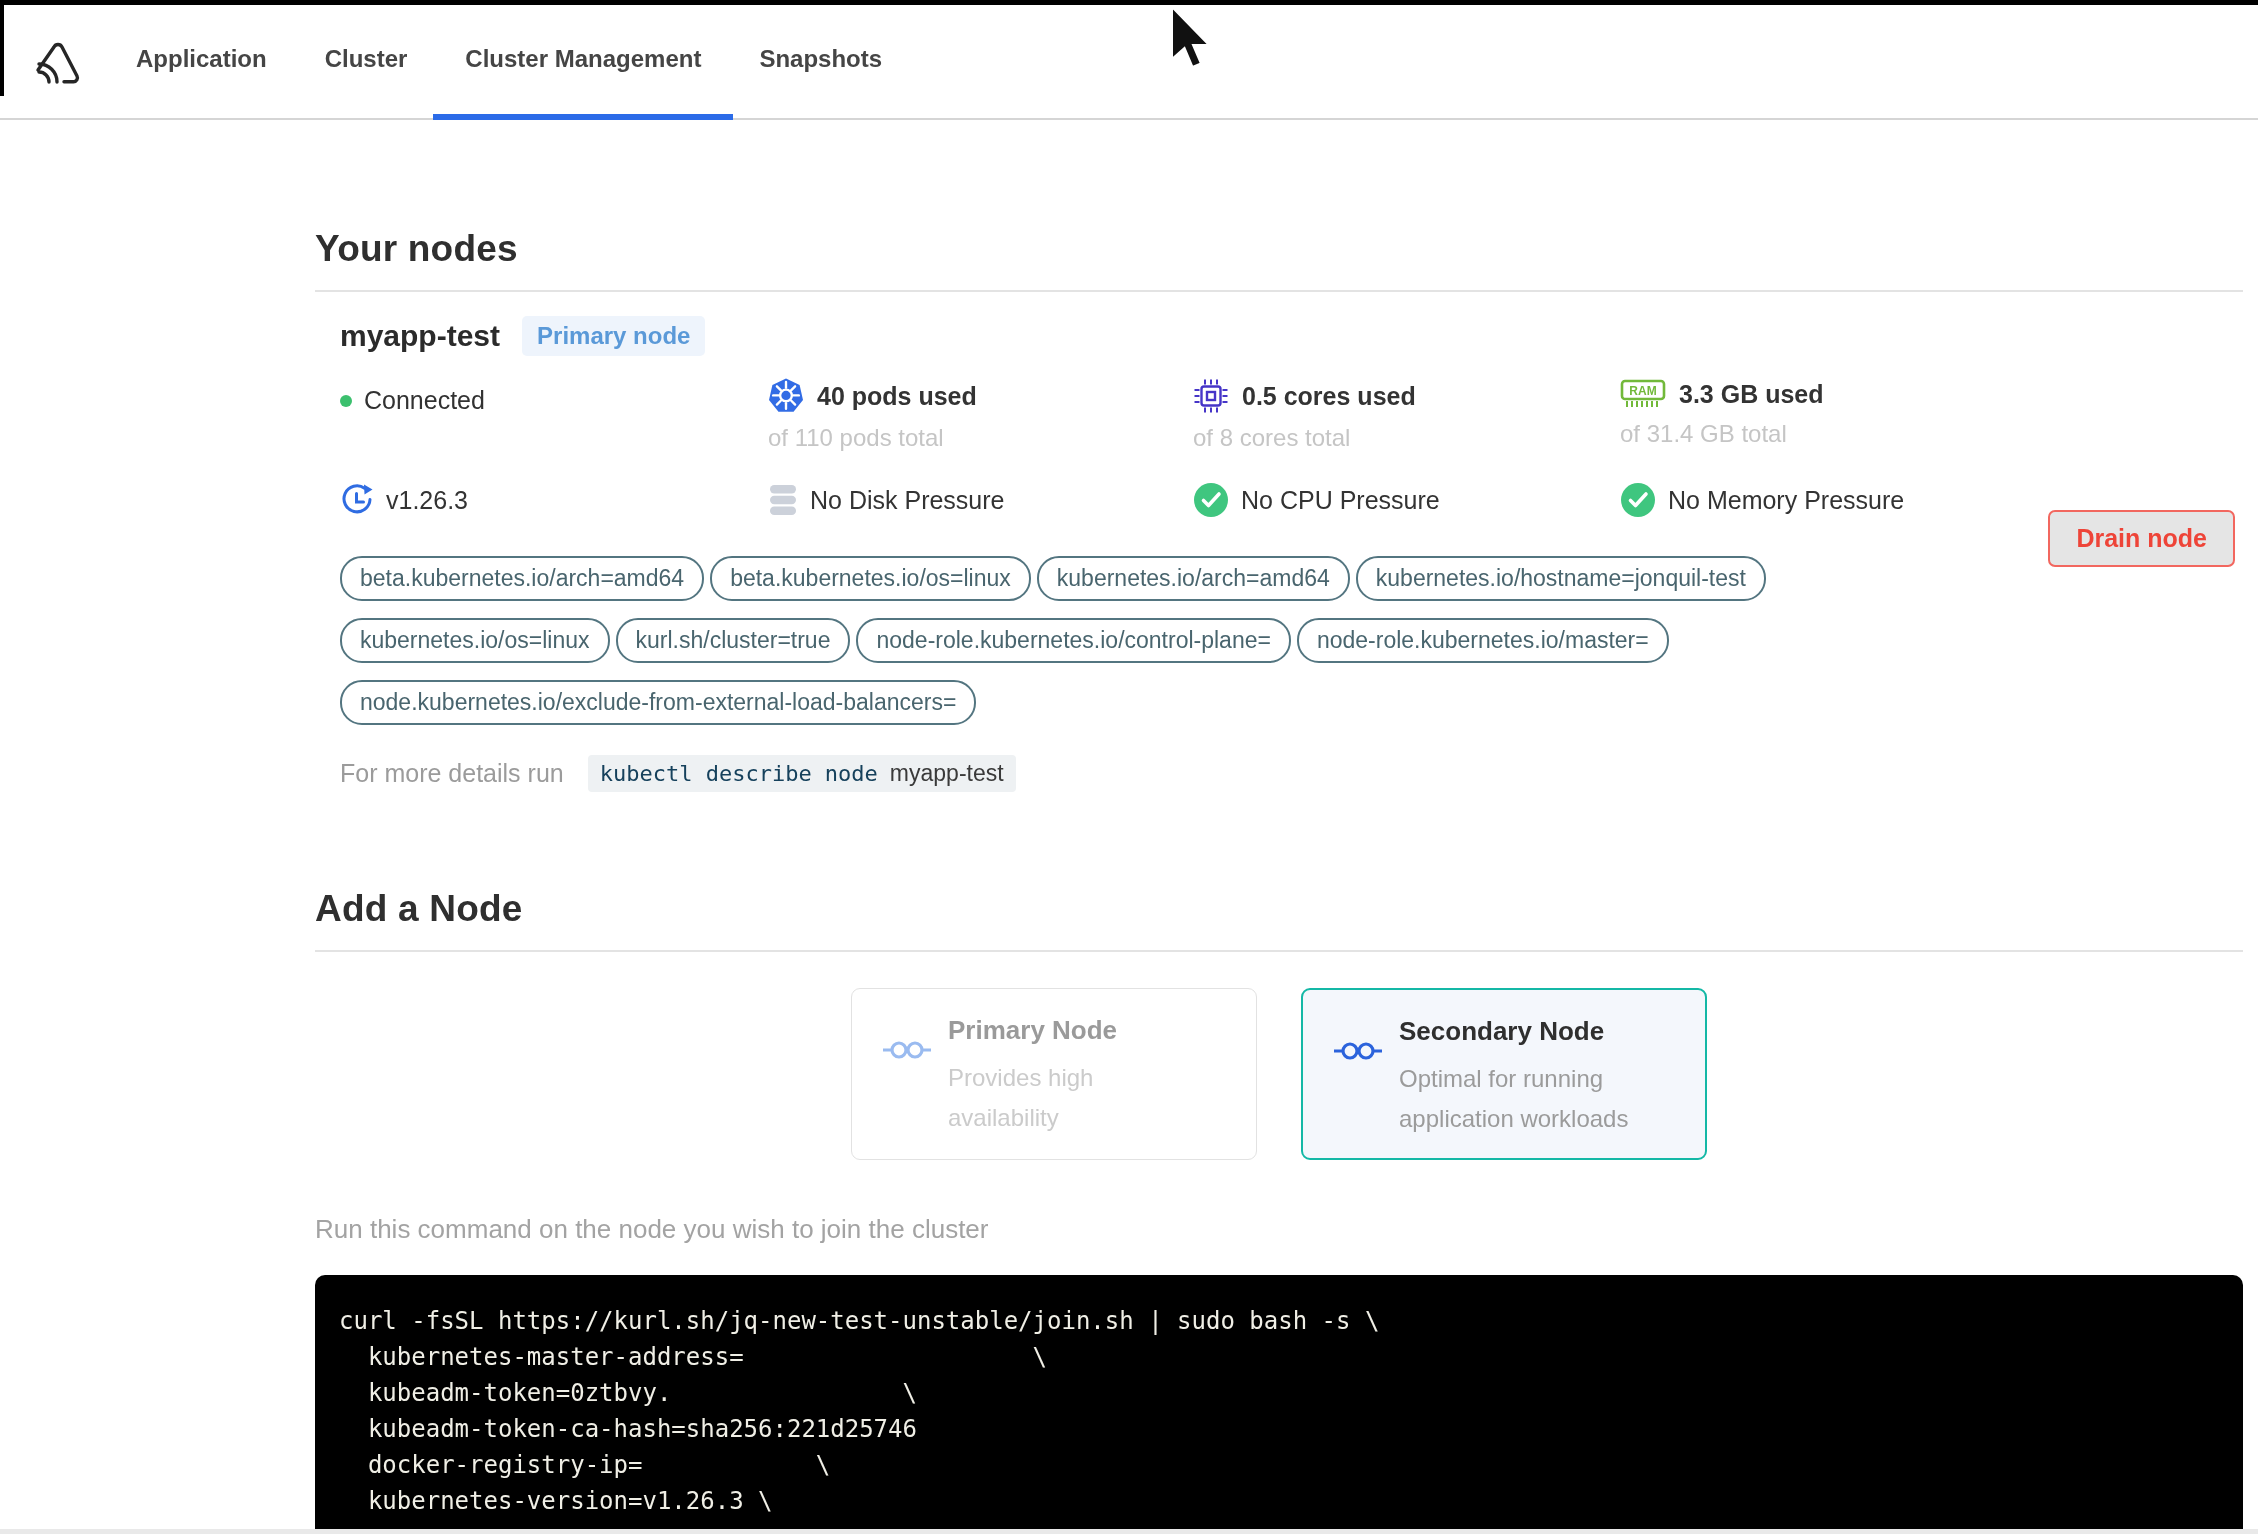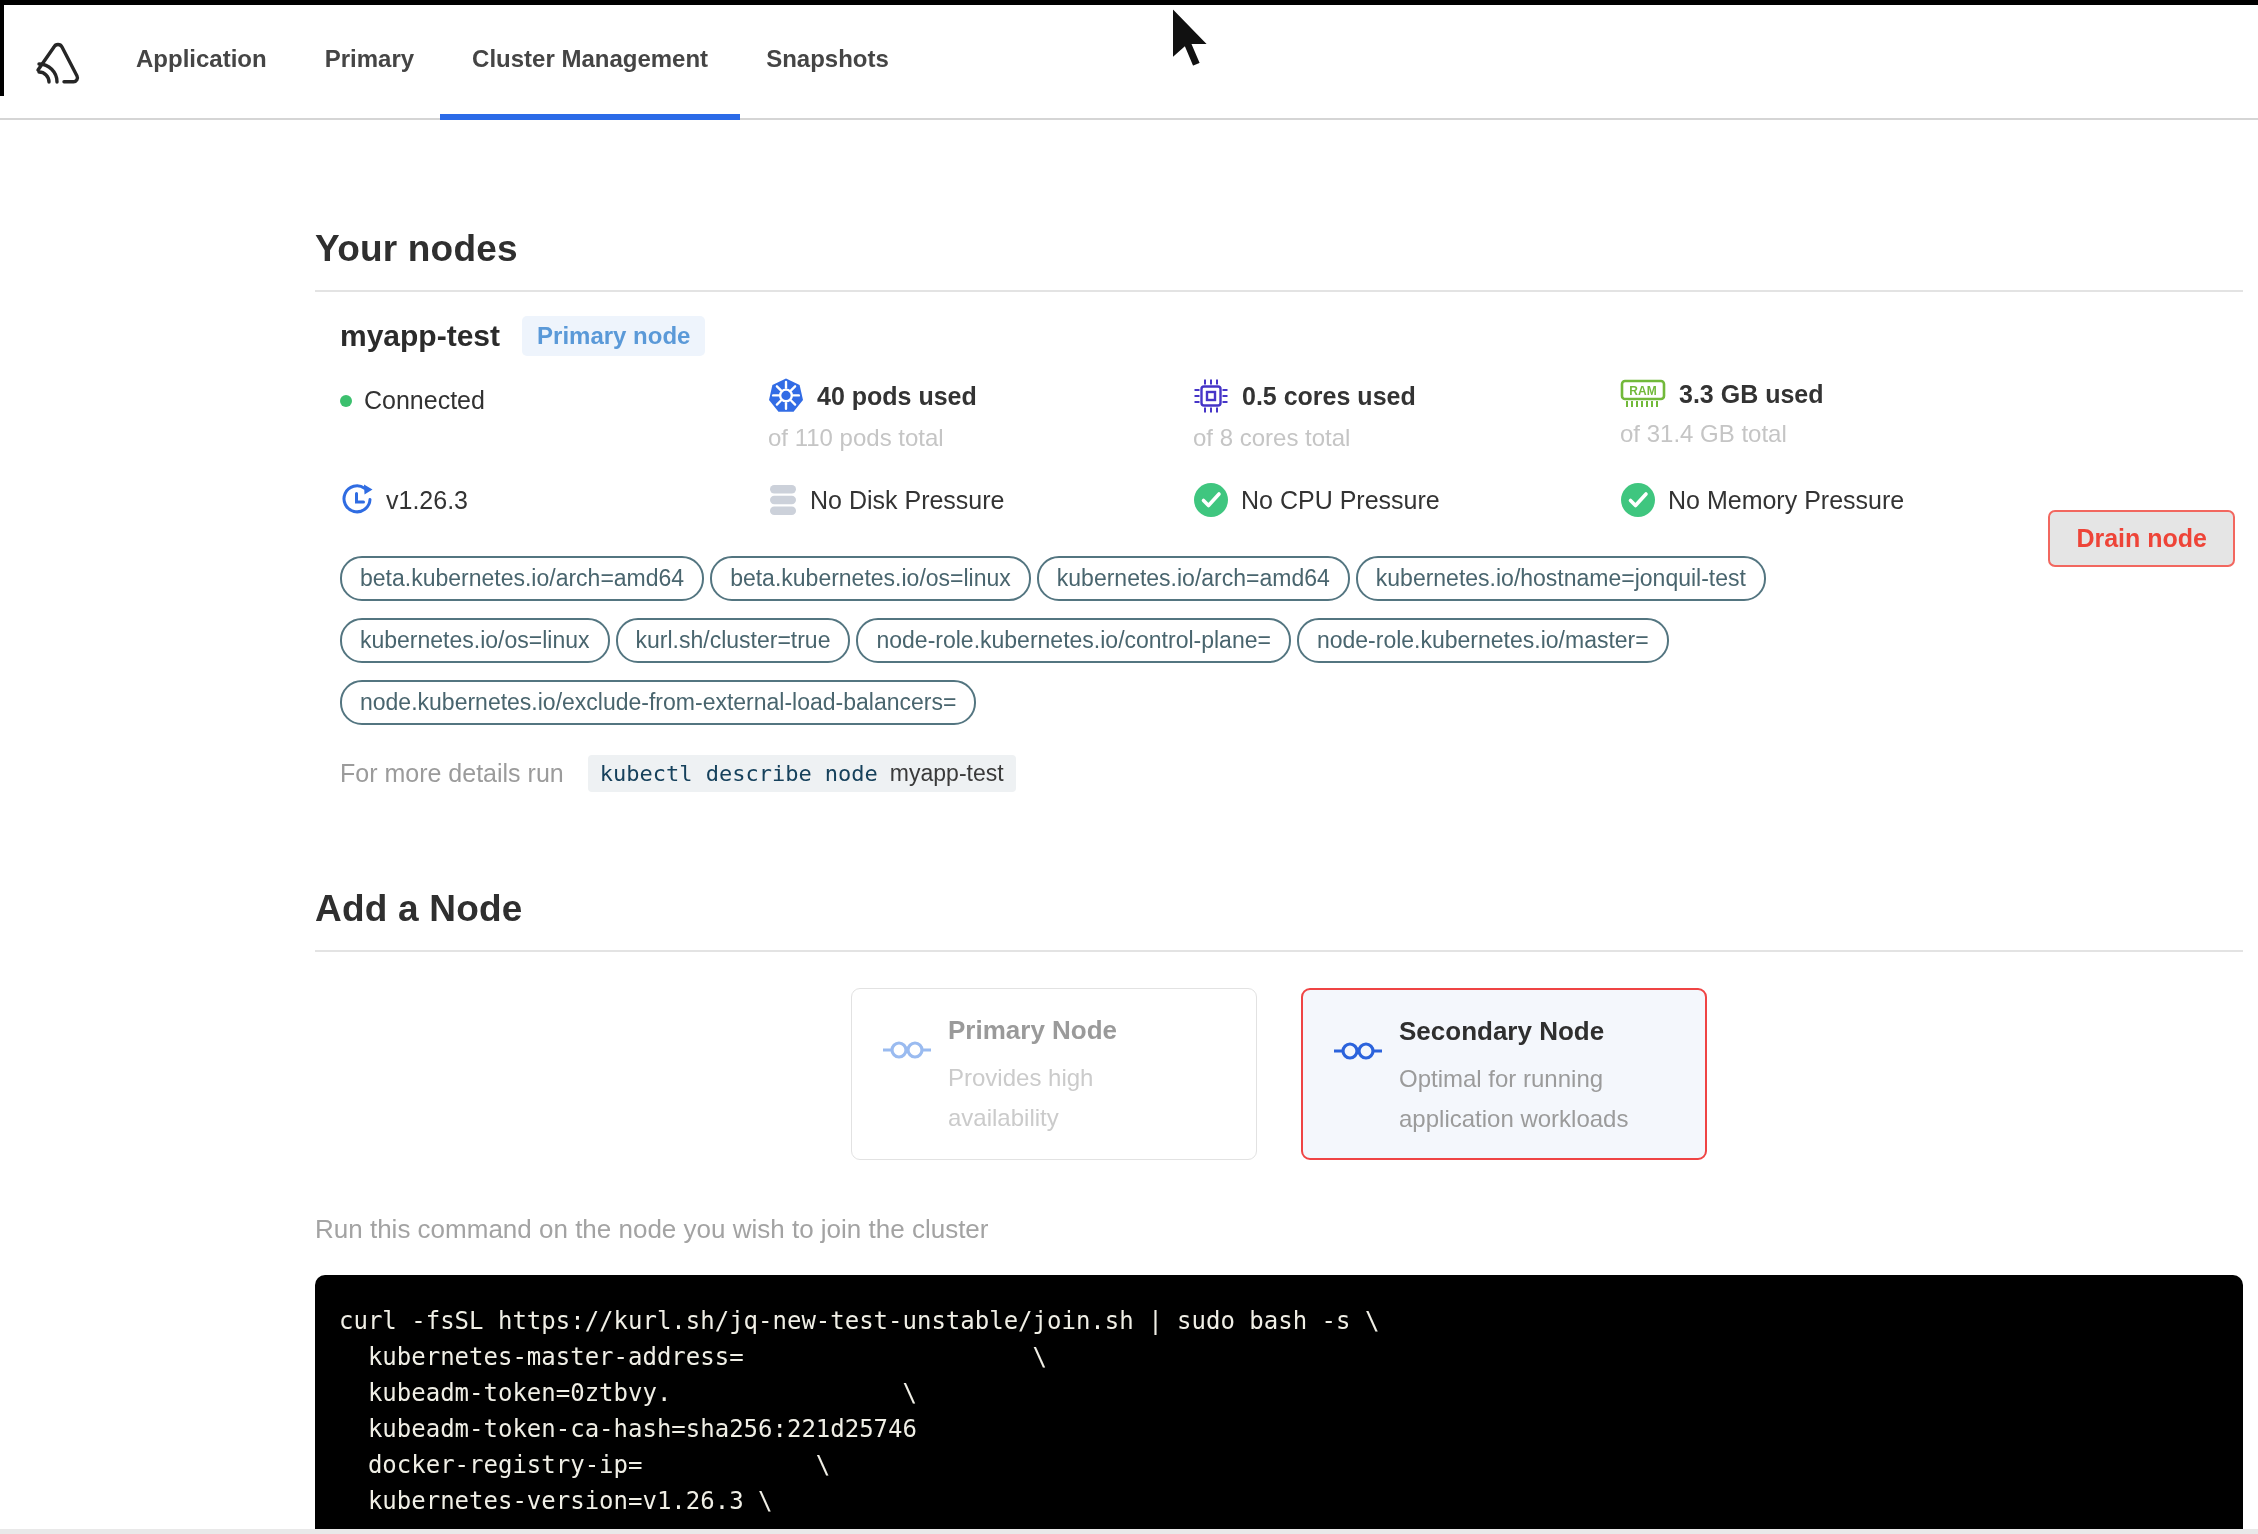--- a/index.html
+++ b/index.html
@@ -45,21 +45,21 @@
 
   .drain-btn { position:absolute; top:218px; right:8px; background:#e5e5e5; border:2px solid #f2675f; color:#ee4438; font-size:25px; font-weight:700; border-radius:7px; padding:12px 26px; cursor:pointer; }
 
   
   .cards { display:flex; justify-content:center; gap:44px; margin-top:36px; }
   .node-option { width:406px; height:172px; border:1px solid #e2e2e2; border-radius:9px; background:#fff; display:flex; padding:26px 0 0 30px; cursor:pointer; }
   .node-option .opt-icon { margin-top:22px; flex:0 0 auto; }
   .opt-text { margin-left:16px; }
   .opt-title { font-size:26px; font-weight:600; color:#9a9a9a; }
   .opt-desc { margin-top:12px; font-size:24px; line-height:40px; color:#cbcbcb; width:250px; }
-  .node-option.selected { border:2px solid #ef4444; background:#f4f7fc; }
+  .node-option.selected { border:2px solid #14b8a6; background:#f4f7fc; }
   .node-option.selected .opt-title { color:#2f2f2f; }
   .node-option.selected .opt-desc { color:#9b9b9b; }
 
   .instruction { margin-top:54px; font-size:26px; font-weight:500; color:#a3a3a3; }
   .terminal { margin-top:30px; width:100%; background:#000; border-radius:10px; padding:28px 24px; }
   .terminal div { font-family:"DejaVu Sans Mono","Liberation Mono",monospace; font-size:24px; line-height:36px; color:#f0efe6; white-space:pre; }
 
   .bottom-strip { position:absolute; bottom:0; left:0; width:100%; height:5px; background:#e9e9e9; }
 </style>
 </head>
@@ -72,21 +72,21 @@
   <nav>
     <svg class="logo" viewBox="0 0 50 50">
       <g fill="none" stroke="#262626" stroke-width="3.4" stroke-linecap="round" stroke-linejoin="round">
         <path d="M6,34 L22,11 a4.5,4.5 0 0 1 8,0 L45,40 a4,4 0 0 1 -3.5,5.8 L32,45.8"></path>
         <path d="M7,36 A10,10 0 0 1 17,46"></path>
         <path d="M7,28 A18,18 0 0 1 25,46"></path>
       </g>
     </svg>
     <div class="tabs">
       <div class="tab">Application</div>
-      <div class="tab">Primary</div>
+      <div class="tab">Cluster</div>
       <div class="tab active">Cluster Management</div>
       <div class="tab">Snapshots</div>
     </div>
   </nav>
 
   <svg class="cursor" width="46" height="66" viewBox="0 0 46 66">
     <polygon points="2,1 2,53 14.5,42 22.5,61 31,57.5 23,39 39,39" fill="#111" stroke="#fff" stroke-width="2"></polygon>
   </svg>
 
   <main>

